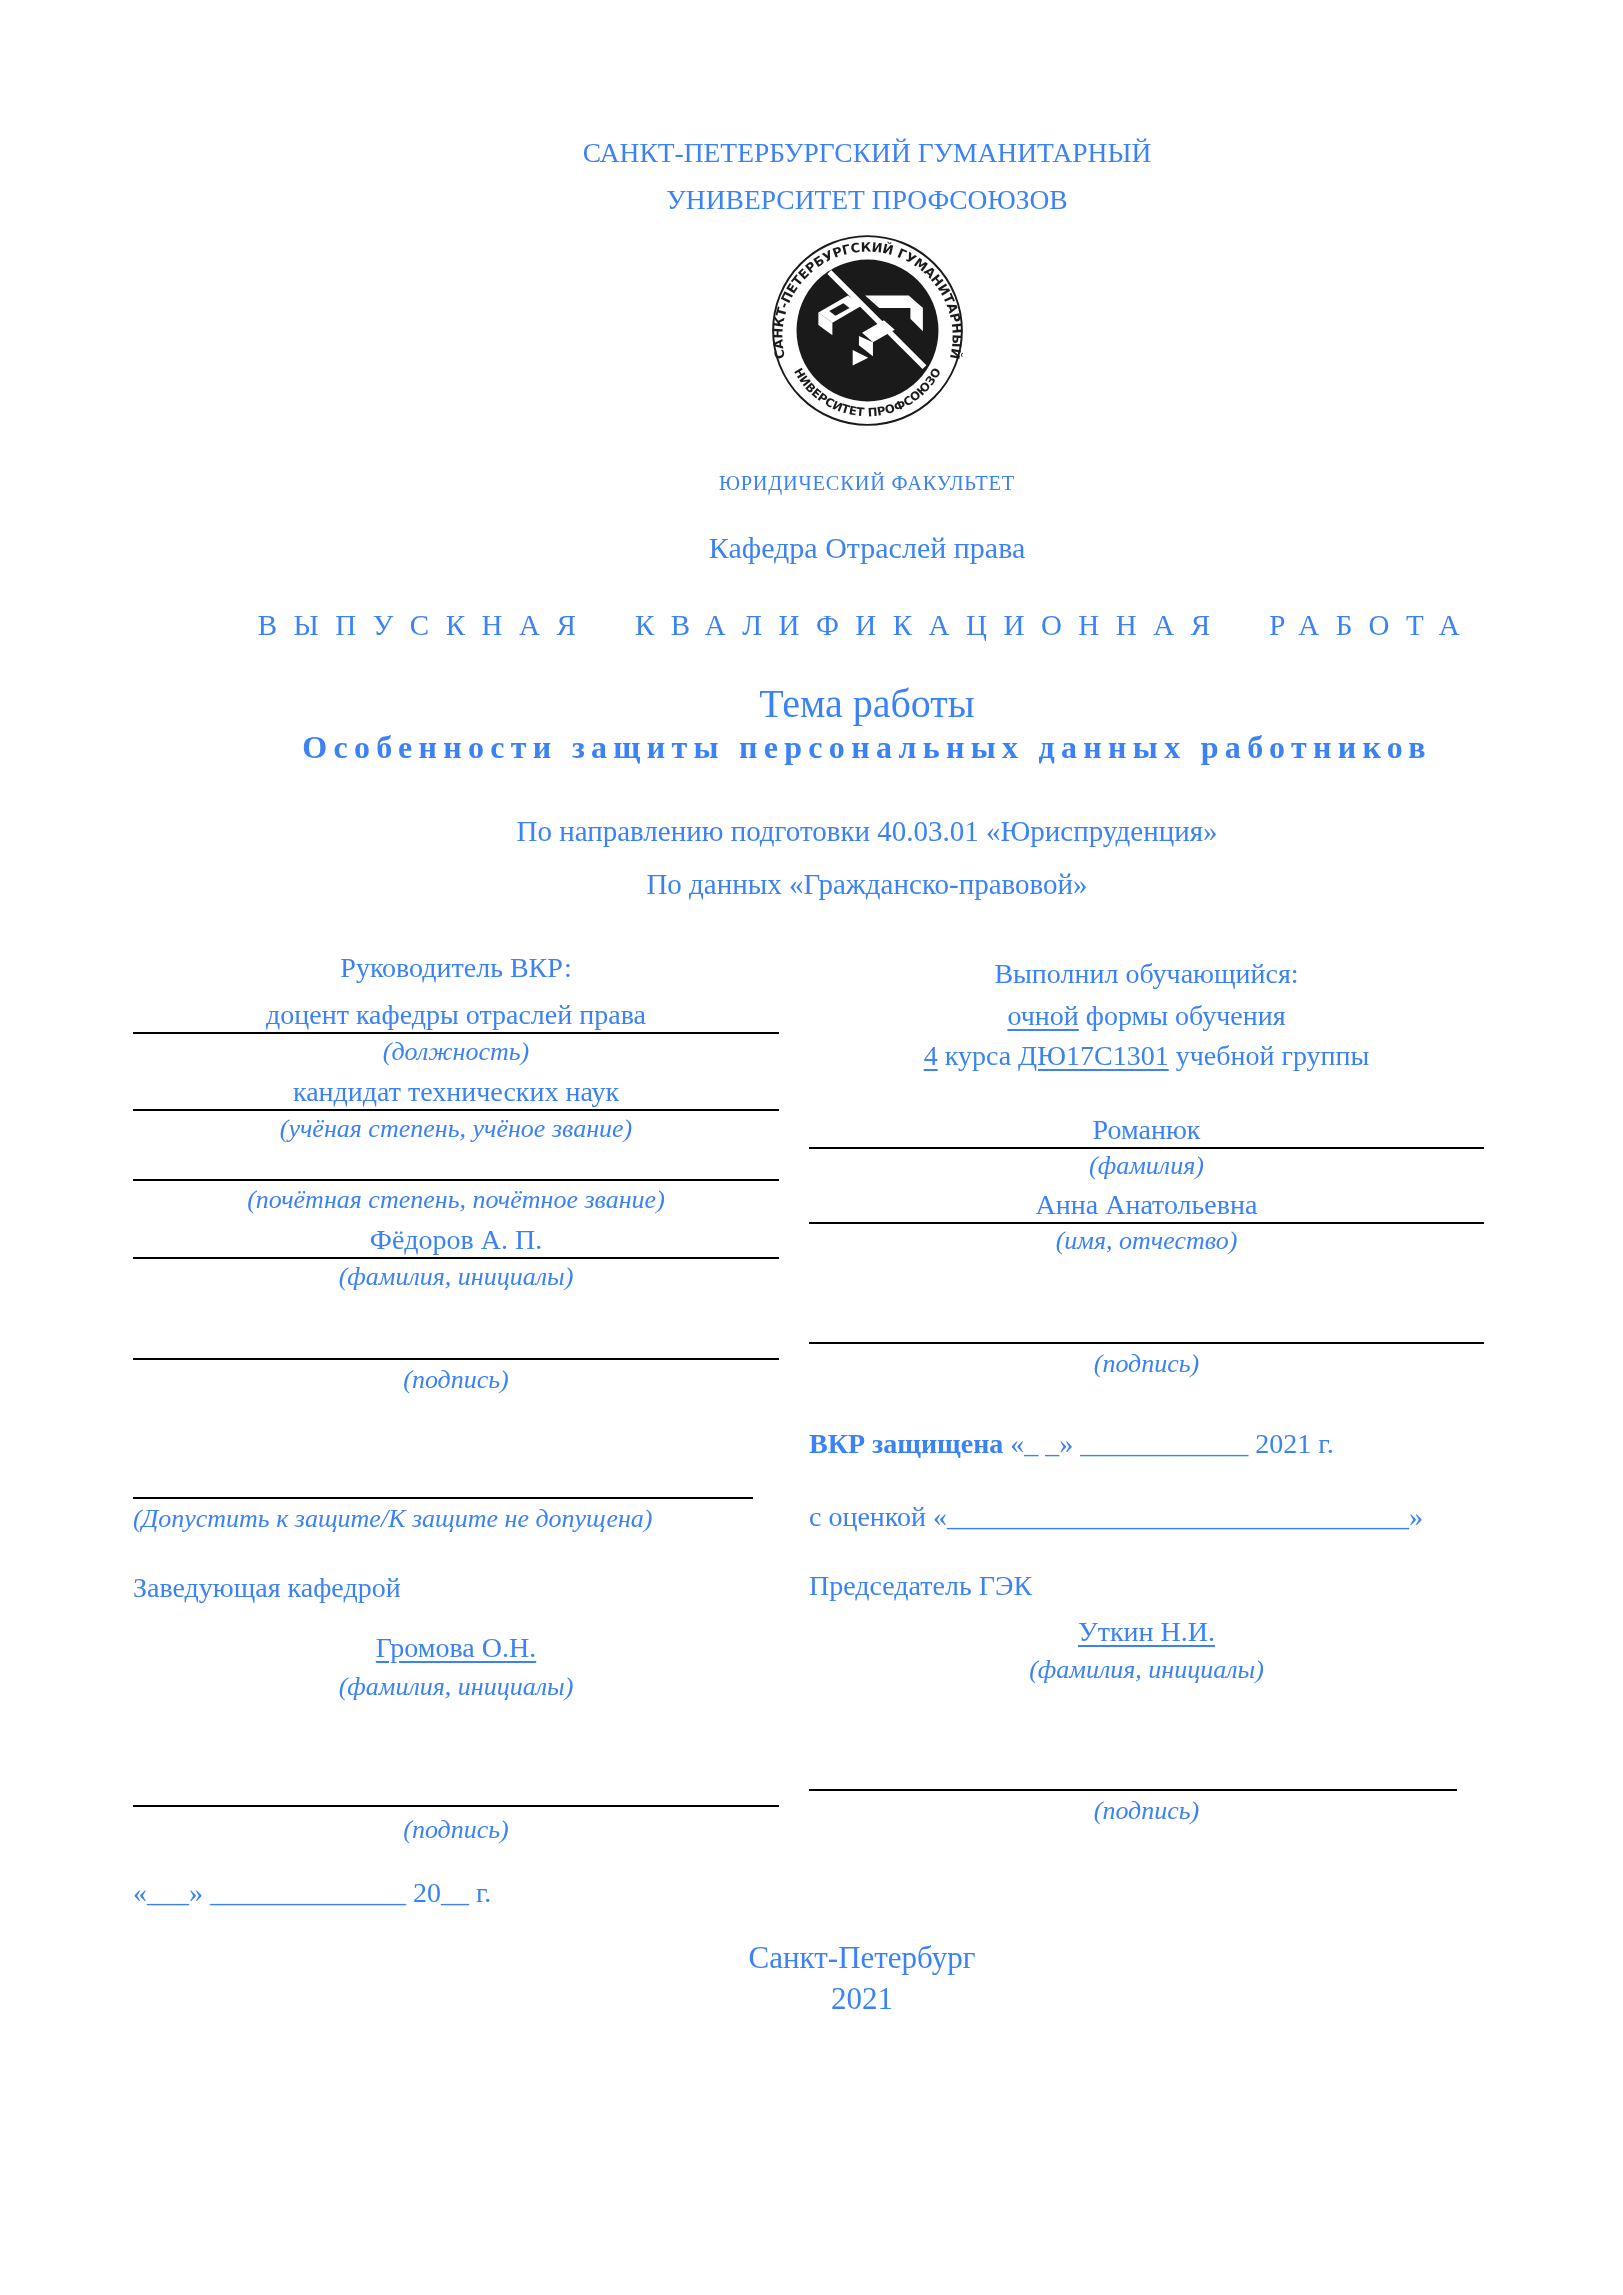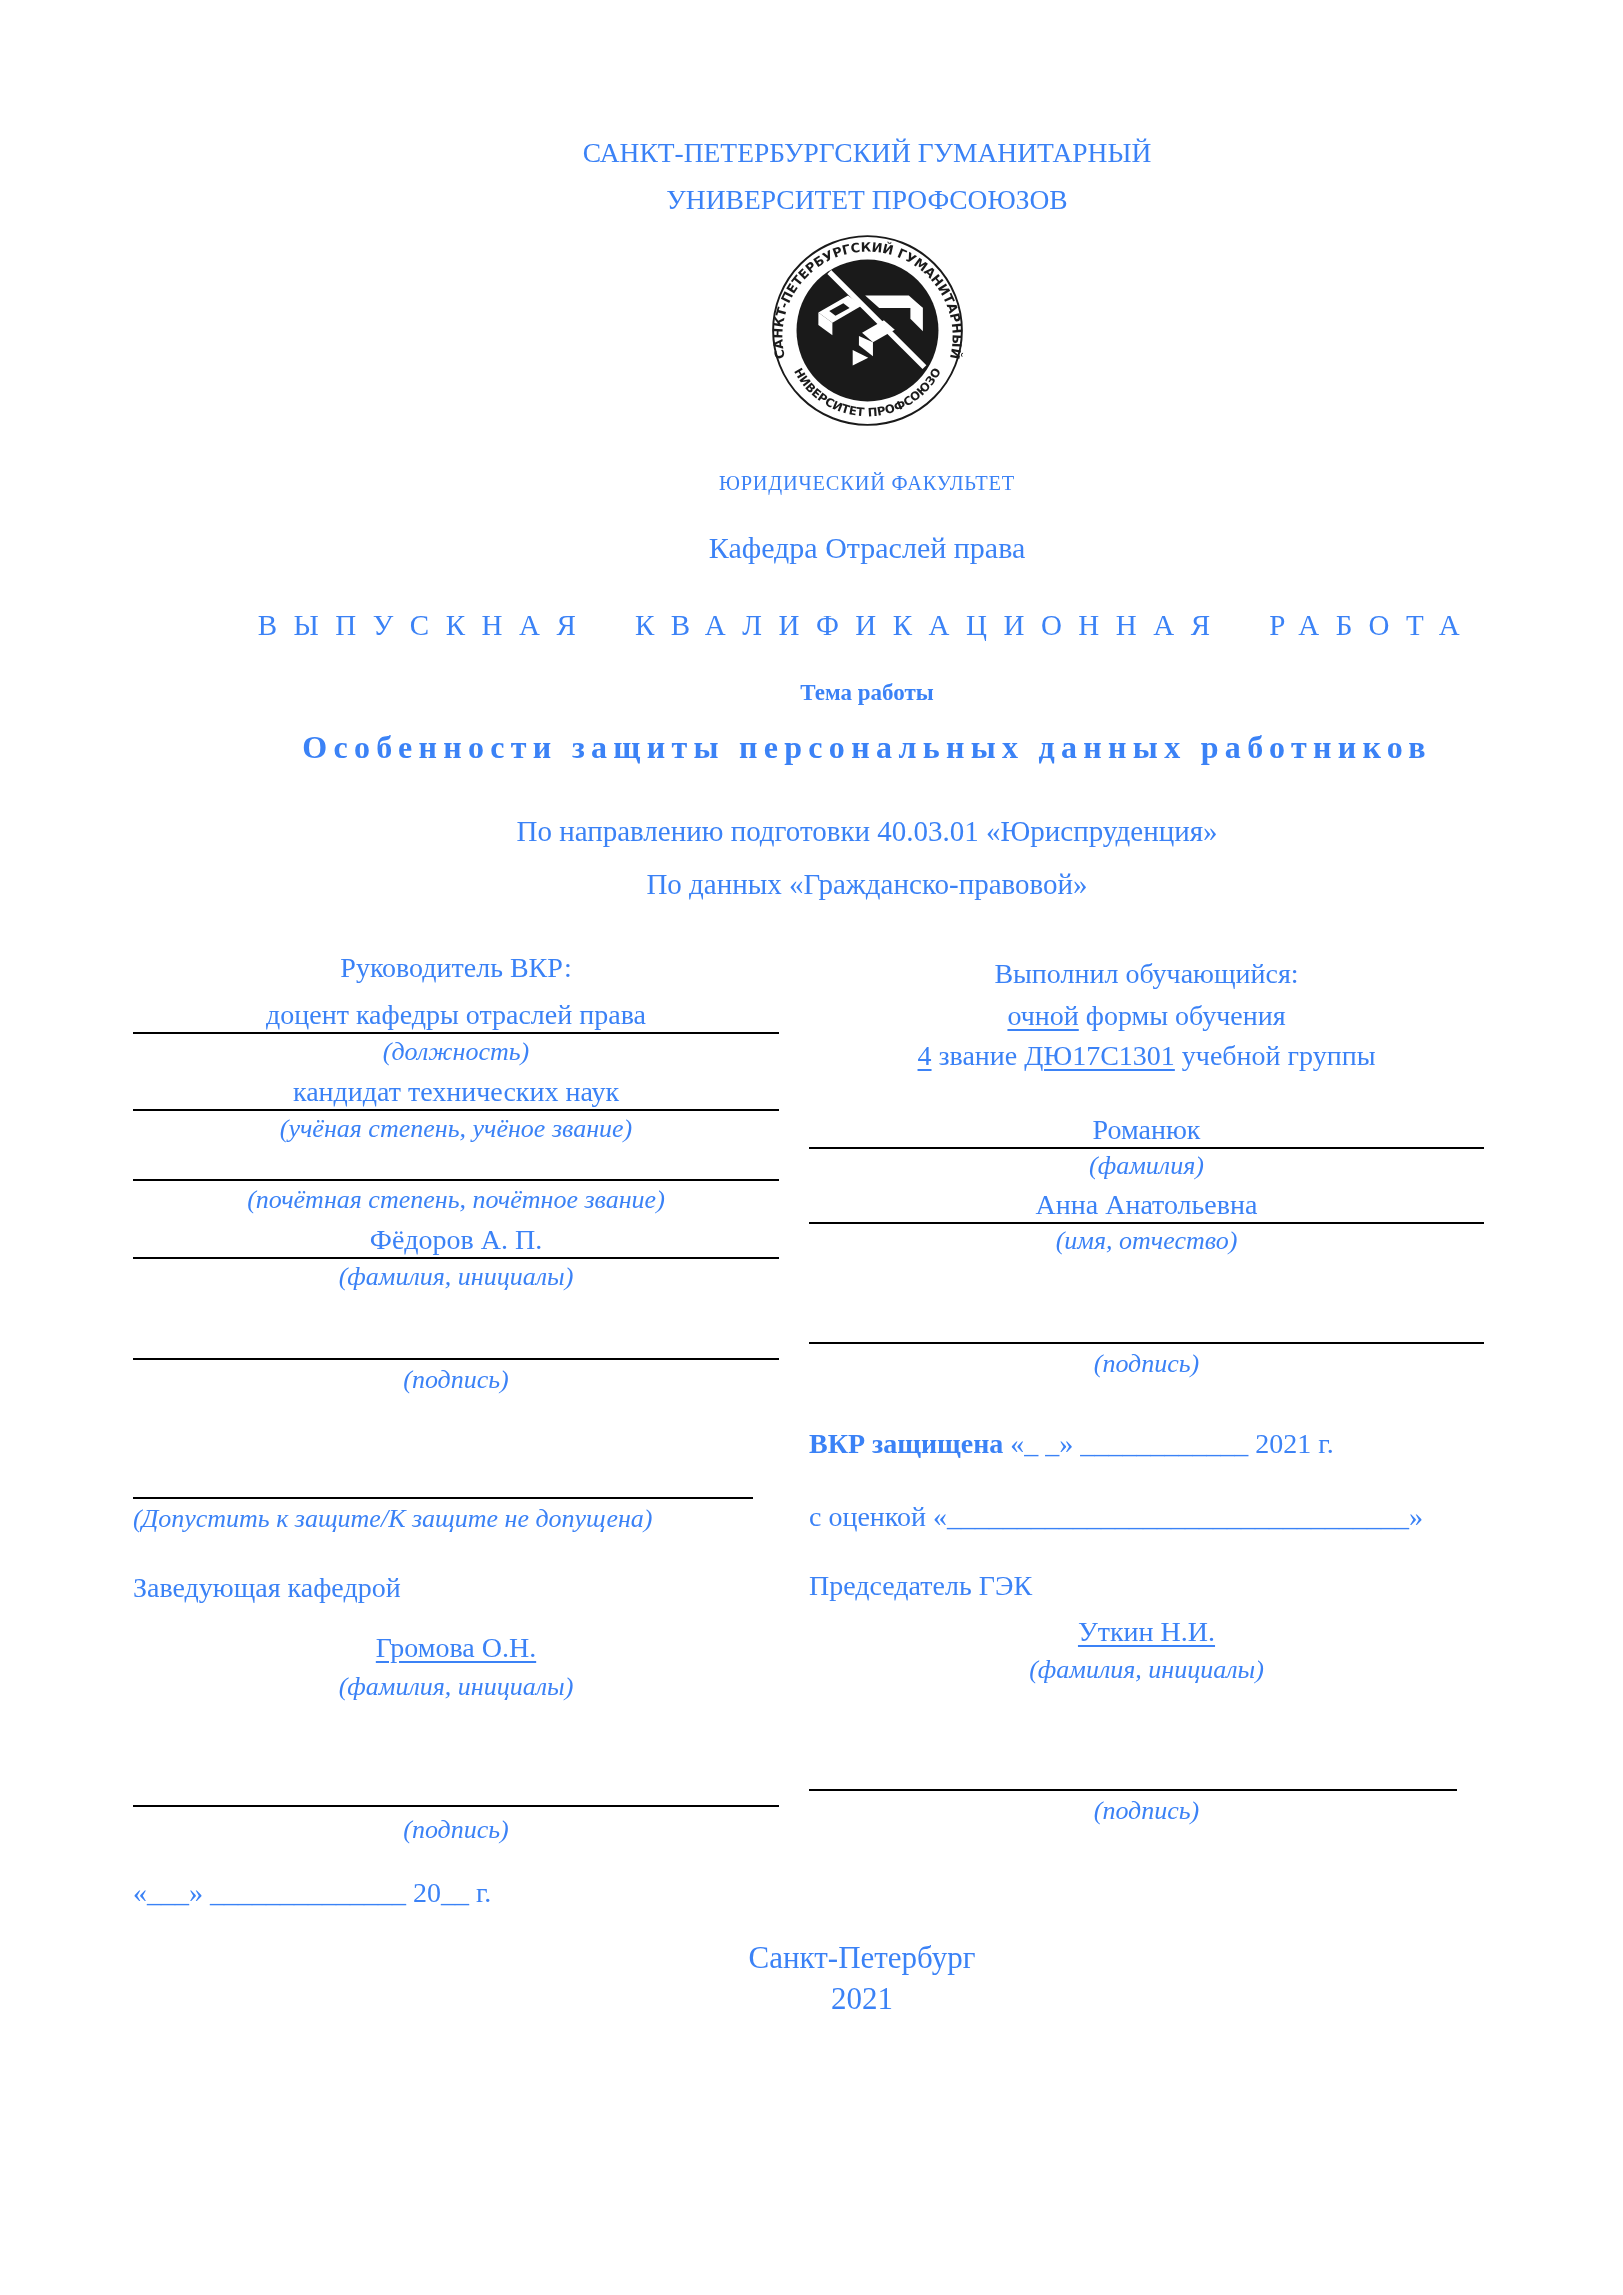--- a/index.html
+++ b/index.html
@@ -5,21 +5,21 @@
   html,body{margin:0;padding:0;background:#fff;}
   .page{position:relative;width:1623px;height:2295px;background:#fff;overflow:hidden;
         font-family:"Liberation Serif","DejaVu Serif",serif;color:#3b82f6;}
   .abs{position:absolute;}
   .headwrap{left:111px;right:0;text-align:center;}
   #univ{top:130px;font-size:27.5px;line-height:1.7;}
   #emblem{top:233px;left:770px;width:195px;height:195px;}
   #faculty{top:472px;font-size:20.4px;letter-spacing:0.8px;}
   #dept{top:531px;font-size:30px;}
   #worktype{top:609px;font-size:29px;letter-spacing:16.5px;word-spacing:19px;white-space:nowrap;}
-  #topiclabel{top:680px;font-size:23px;font-weight:700;}
+  #topiclabel{top:680px;font-size:40px;font-weight:400;}
   #title{top:729px;font-size:32px;font-weight:700;letter-spacing:6.3px;white-space:nowrap;}
   #direction{top:815px;font-size:29px;}
   #profile{top:868px;font-size:29px;}
   .col{position:absolute;top:950px;font-size:28px;}
   .col-left{left:133px;width:646px;}
   .col-right{left:809px;width:675px;}
   .row{text-align:center;line-height:1.3;white-space:nowrap;}
   .left-align{text-align:left;}
   .cap{font-style:italic;font-size:26px;line-height:1.22;text-align:center;white-space:nowrap;}
   .cap.left-align{text-align:left;}
@@ -113,21 +113,21 @@
     <div class="row r15"><span class="u">Громова О.Н.</span></div>
     <div class="cap r16">(фамилия, инициалы)</div>
     <div class="blank r17"></div>
     <div class="cap r18">(подпись)</div>
     <div class="row left-align r19">«___» ______________ 20__ г.</div>
   </div>
 
   <div class="col col-right">
     <div class="row r1">Выполнил обучающийся:</div>
     <div class="row r2"><span class="u">очной</span><span> формы обучения</span></div>
-    <div class="row r3"><span class="u">4</span><span> звание </span><span class="u">ДЮ17С1301</span><span> учебной группы</span></div>
+    <div class="row r3"><span class="u">4</span><span> курса </span><span class="u">ДЮ17С1301</span><span> учебной группы</span></div>
     <div class="uline r4">Романюк</div>
     <div class="cap r5">(фамилия)</div>
     <div class="uline r6">Анна Анатольевна</div>
     <div class="cap r7">(имя, отчество)</div>
     <div class="blank r8"></div>
     <div class="cap r9">(подпись)</div>
     <div class="row left-align r10"><span class="b">ВКР защищена</span><span> «_ _» ____________ 2021 г.</span></div>
     <div class="row left-align r11"><span>с оценкой «</span><span>_________________________________</span><span>»</span></div>
     <div class="row left-align r12">Председатель ГЭК</div>
     <div class="row r13"><span class="u">Уткин Н.И.</span></div>

